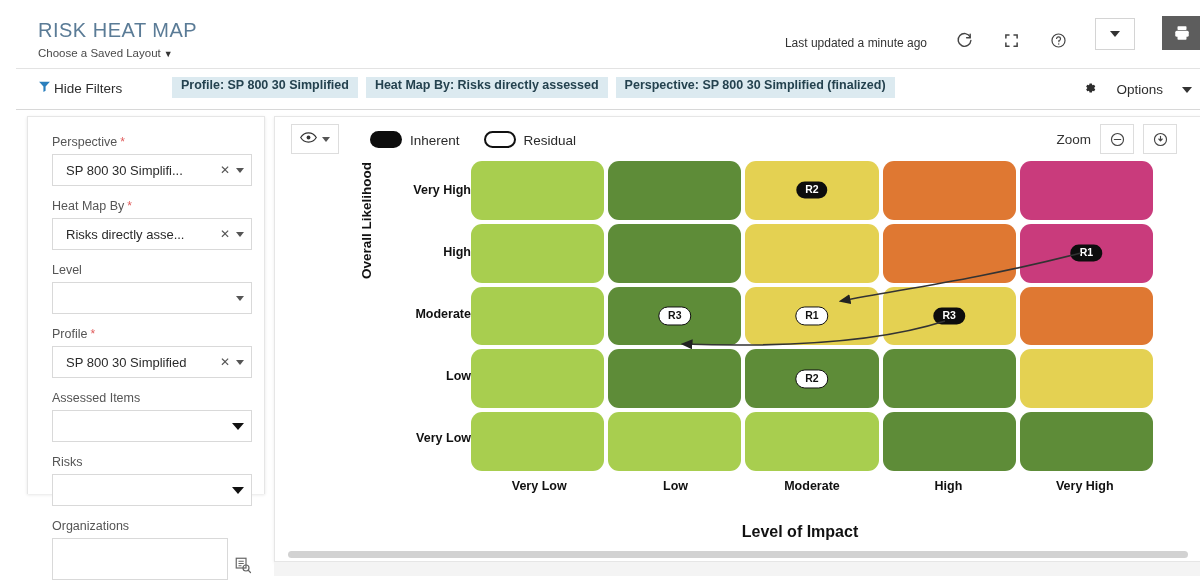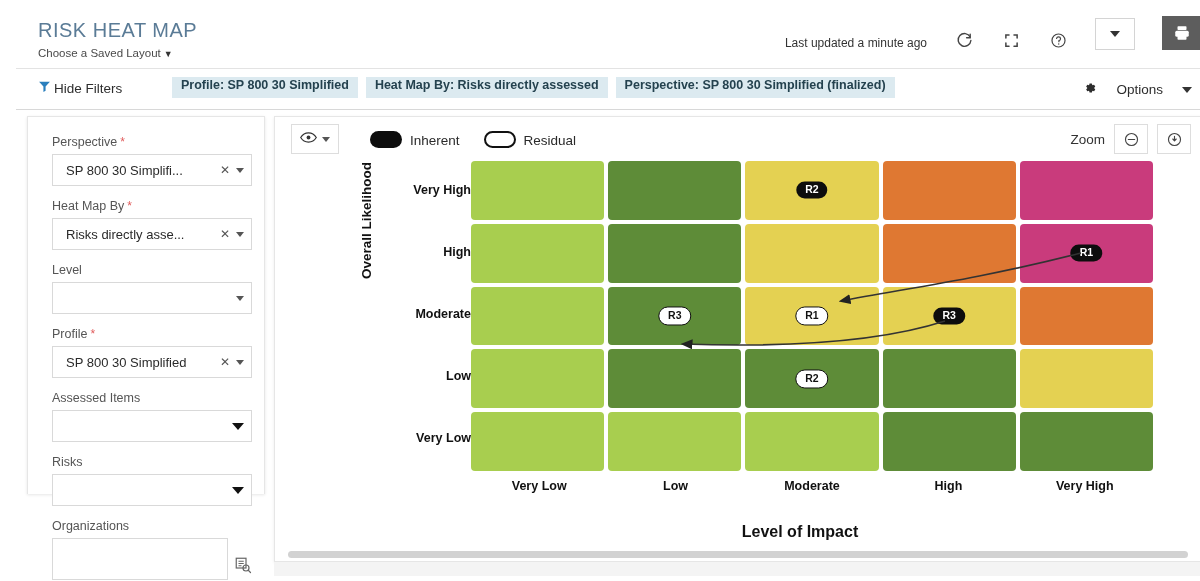--- a/index.html
+++ b/index.html
@@ -90,21 +90,21 @@
   .panel-toolbar { position:absolute; left:0; top:0; width:100%; height:44px; }
   .eye-btn {
     position:absolute; left:16px; top:7px; width:48px; height:30px;
     border:1px solid #ddd; background:#fff; display:flex; align-items:center;
     justify-content:center; gap:5px; cursor:pointer;
   }
   .legend { position:absolute; left:80px; top:14px; display:flex; align-items:flex-end; gap:8px; font-size:13.5px; color:#2a2a2a;padding-left:15px; }
   .pill-black { width:32px; height:17px; border-radius:9px; background:#0d0d0d; }
   .pill-white { width:32px; height:17px; border-radius:9px; background:#fff; border:2px solid #111; }
   .legend-gap { width:8px; }
-  .zoom-grp { position:absolute; right:10px; top:7px; display:flex; align-items:center; gap:9px; }
+  .zoom-grp { position:absolute; right:24px; top:7px; display:flex; align-items:center; gap:9px; }
   .zoom-lbl { font-size:13.5px; color:#333; }
   .zoom-btn {
     width:34px; height:30px; border:1px solid #ddd; background:#fff;
     display:flex; align-items:center; justify-content:center; cursor:pointer;
   }
 
   
   .chart-area { position:absolute; left:0; top:44px; width:928px; height:400px; }
   .ylabel {
     position:absolute; left:84px; top:118px;
@@ -114,21 +114,21 @@
   .yticks { position:absolute; left:108px; top:0; width:88px; }
   .ytick {
     height:58px; margin-bottom:4px; display:flex; align-items:center;
     justify-content:flex-end; font-size:12.5px; font-weight:bold; color:#111;
   }
   .grid {
     position:absolute; left:196px; top:0; width:682px; height:310px;
     display:grid; grid-template-columns:repeat(5,1fr); grid-template-rows:repeat(5,1fr);
     gap:4px;
   }
-  .cell { border-radius:4px; position:relative; }
+  .cell { border-radius:11px; position:relative; }
   .marker {
     position:absolute; transform:translate(-50%,-50%);
     border-radius:10px; font-size:10.5px; font-weight:bold;
     padding:2px 9px 3px 9px; line-height:1.15; white-space:nowrap; cursor:pointer;
   }
   .marker.inherent { background:#0d0d0d; color:#fff; }
   .marker.residual { background:#fff; color:#111; border:1.6px solid #111; }
   .xticks {
     position:absolute; left:196px; top:318px; width:682px;
     display:grid; grid-template-columns:repeat(5,1fr);

